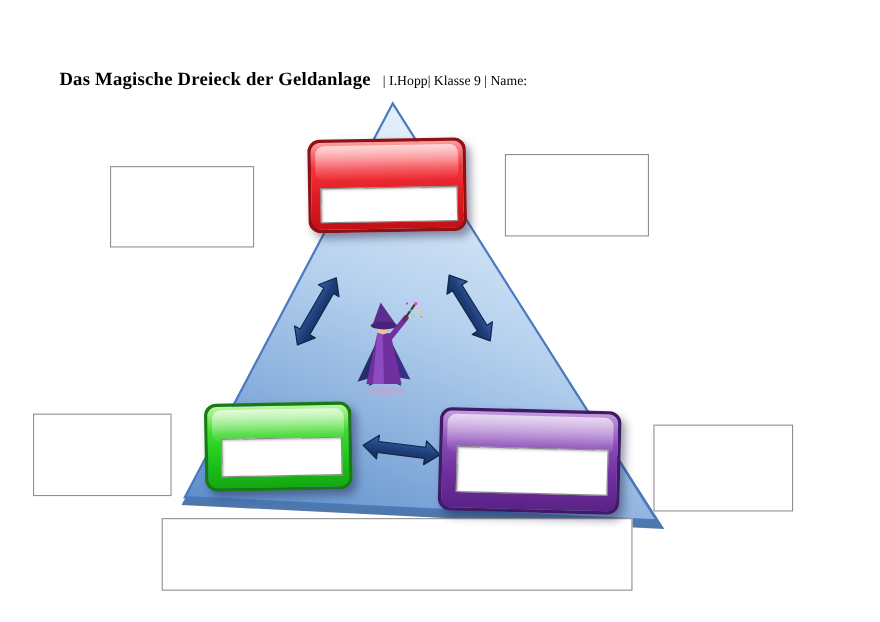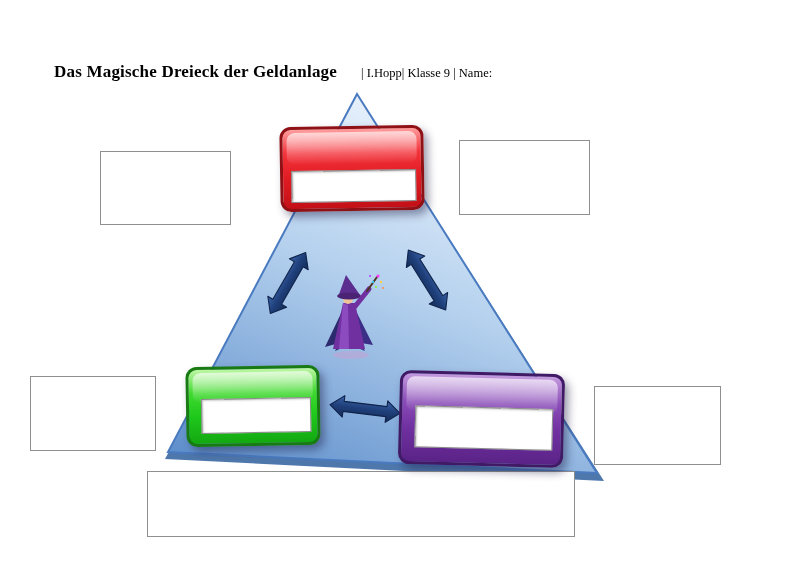--- a/index.html
+++ b/index.html
@@ -2,21 +2,21 @@
 <html><head>
 <meta charset="utf-8">
 <style>
   * { margin:0; padding:0; box-sizing:border-box; }
   html,body { background:#ffffff; }
   body { font-family:"Liberation Serif", serif; }
   .page { position:relative; width:800px; height:565px; background:#ffffff; overflow:hidden; }
 
   .title { position:absolute; left:54px; top:48px; white-space:nowrap; font-weight:normal; }
   .title-main { font-weight:bold; font-size:17px; color:#000; letter-spacing:.2px; }
-  .title-meta { font-size:12.5px; color:#000; margin-left:16px; }
+  .title-meta { font-size:12.5px; color:#000; margin-left:3px; }
 
   .abs { position:absolute; }
 
   
   .empty-box { position:absolute; background:#ffffff; border:1px solid #8f8f8f; }
 
   
   .node { position:absolute; border-radius:11px;
           box-shadow:4px 5px 8px rgba(30,30,70,.45); }
   .node::before { content:""; position:absolute; left:4px; right:4px; top:3px; height:40%;

